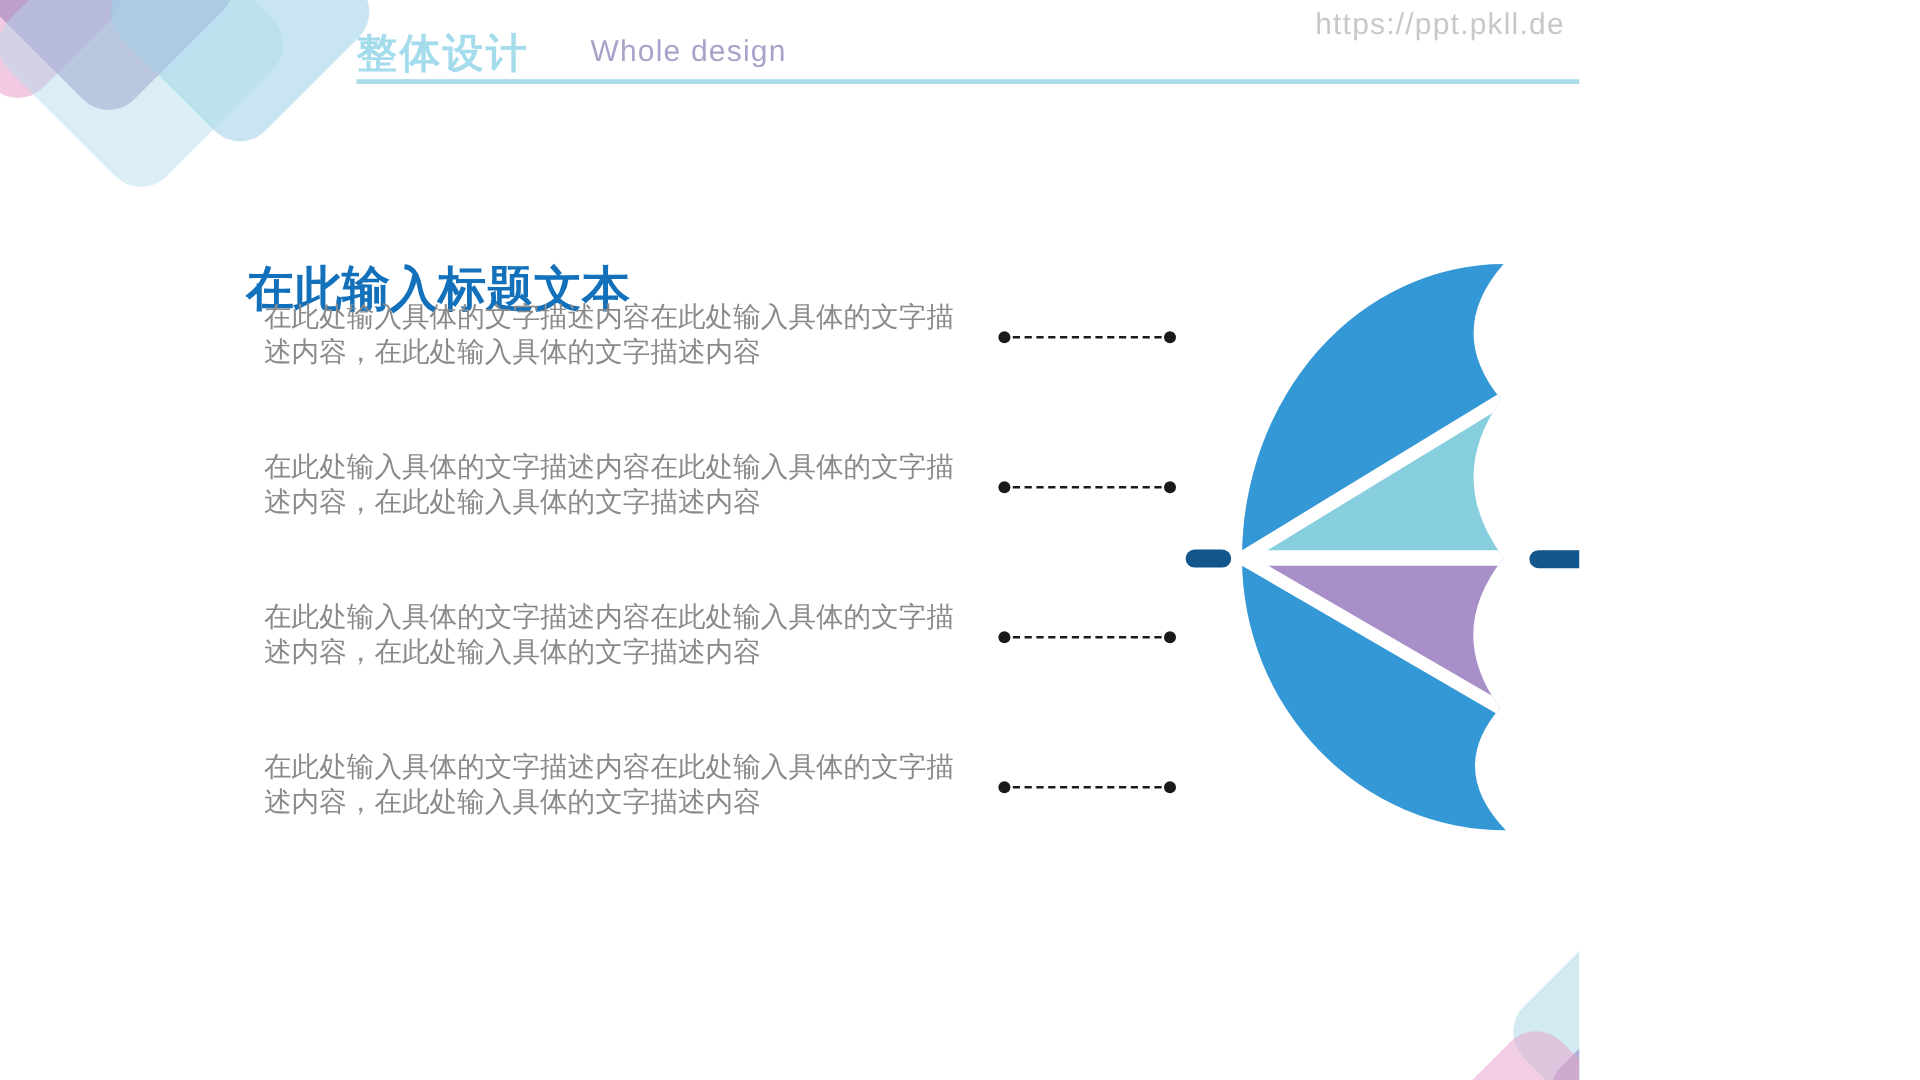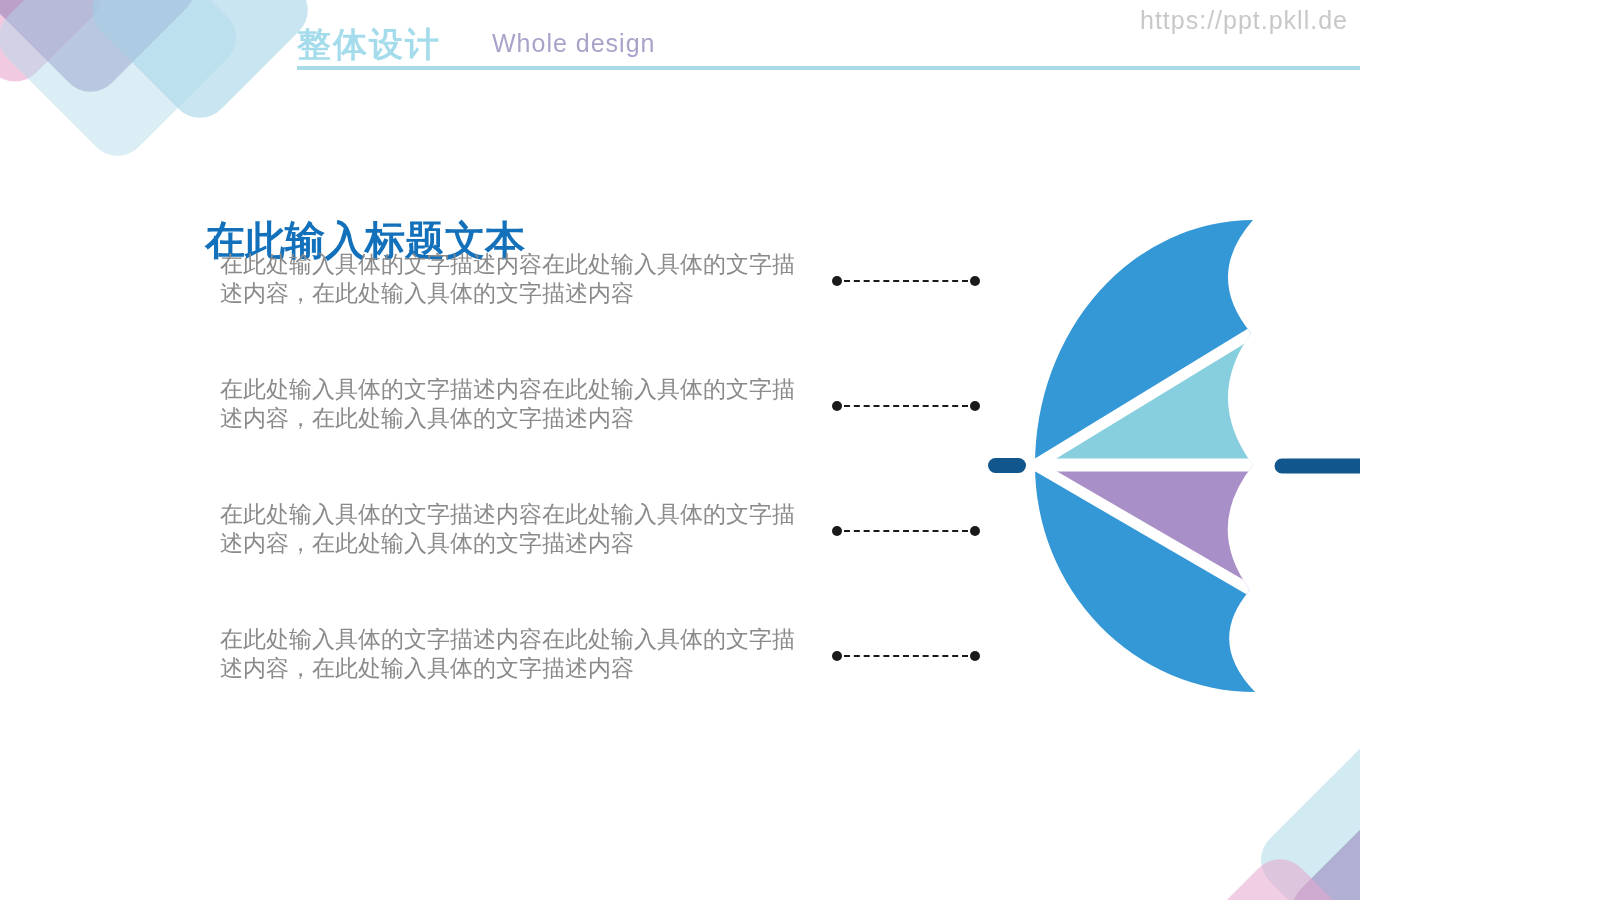--- a/index.html
+++ b/index.html
@@ -1,19 +1,18 @@
 <!DOCTYPE html>
 <html><head>
 <meta charset="utf-8">
 <style>
   html,body{margin:0;padding:0;background:#ffffff;}
   .slide{
     position:relative;width:1316px;height:900px;overflow:hidden;background:#ffffff;
     font-family:"Liberation Sans",sans-serif;
-    padding-left:44px;
   }
   
   .deco{position:absolute;border-radius:30px;transform:rotate(45deg);z-index:0;}
   .d1{left:-55px;top:-75px;width:140px;height:140px;background:rgba(231,166,205,0.6);}
   .d2{left:8px;top:-95px;width:165px;height:165px;background:rgba(146,125,184,0.55);}
   .d3{left:115px;top:-75px;width:170px;height:170px;background:rgba(148,204,228,0.5);}
   .d4{left:25px;top:-55px;width:185px;height:185px;background:rgba(175,218,236,0.45);}
   .e1{left:1290px;top:760px;width:200px;height:200px;background:rgba(165,214,228,0.5);}
   .e2{left:1440px;top:800px;width:190px;height:190px;background:rgba(150,205,222,0.45);}
   .e3{left:1315px;top:825px;width:170px;height:170px;background:rgba(150,126,186,0.55);}

